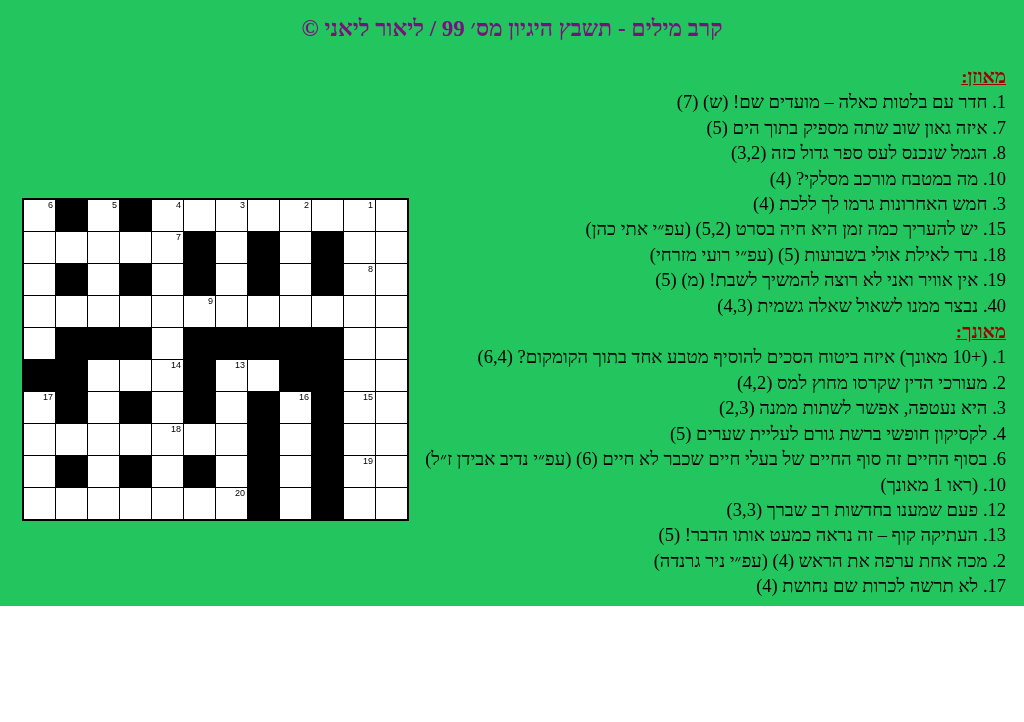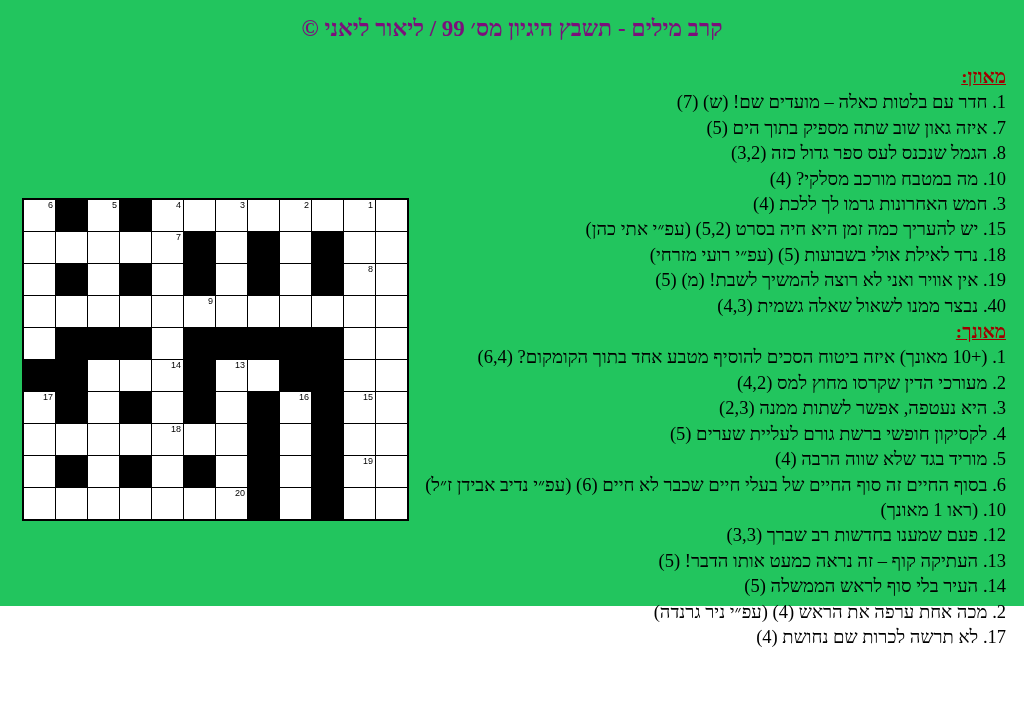--- a/index.html
+++ b/index.html
@@ -295,24 +295,22 @@
         <div class="clue"><span class="num">18.</span><span> נרד לאילת אולי בשבועות (5) (עפ״י רועי מזרחי)</span></div>
         <div class="clue"><span class="num">19.</span><span> אין אוויר ואני לא רוצה להמשיך לשבת! (מ) (5)</span></div>
         <div class="clue"><span class="num">40.</span><span> נבצר ממנו לשאול שאלה גשמית (4,3)</span></div>
       </div>
     <div class="section-head second">מאונך:</div>
     <div id="down-list">
         <div class="clue"><span class="num">1.</span><span> (+10 מאונך) איזה ביטוח הסכים להוסיף מטבע אחד בתוך הקומקום? (6,4)</span></div>
         <div class="clue"><span class="num">2.</span><span> מעורכי הדין שקרסו מחוץ למס (4,2)</span></div>
         <div class="clue"><span class="num">3.</span><span> היא נעטפה, אפשר לשתות ממנה (2,3)</span></div>
         <div class="clue"><span class="num">4.</span><span> לקסיקון חופשי ברשת גורם לעליית שערים (5)</span></div>
-        <div class="clue"><span class="num">5.</span><span> מוריד בגד שלא שווה הרבה (4)</span></div>
         <div class="clue"><span class="num">6.</span><span> בסוף החיים זה סוף החיים של בעלי חיים שכבר לא חיים (6) (עפ״י נדיב אבידן ז״ל)</span></div>
         <div class="clue"><span class="num">10.</span><span> (ראו 1 מאונך)</span></div>
         <div class="clue"><span class="num">12.</span><span> פעם שמענו בחדשות רב שברך (3,3)</span></div>
         <div class="clue"><span class="num">13.</span><span> העתיקה קוף – זה נראה כמעט אותו הדבר! (5)</span></div>
-        <div class="clue"><span class="num">14.</span><span> העיר בלי סוף לראש הממשלה (5)</span></div>
         <div class="clue"><span class="num">2.</span><span> מכה אחת ערפה את הראש (4) (עפ״י ניר גרנדה)</span></div>
         <div class="clue"><span class="num">17.</span><span> לא תרשה לכרות שם נחושת (4)</span></div>
       </div>
   </div>
 
 </div>
 
 </body></html>

